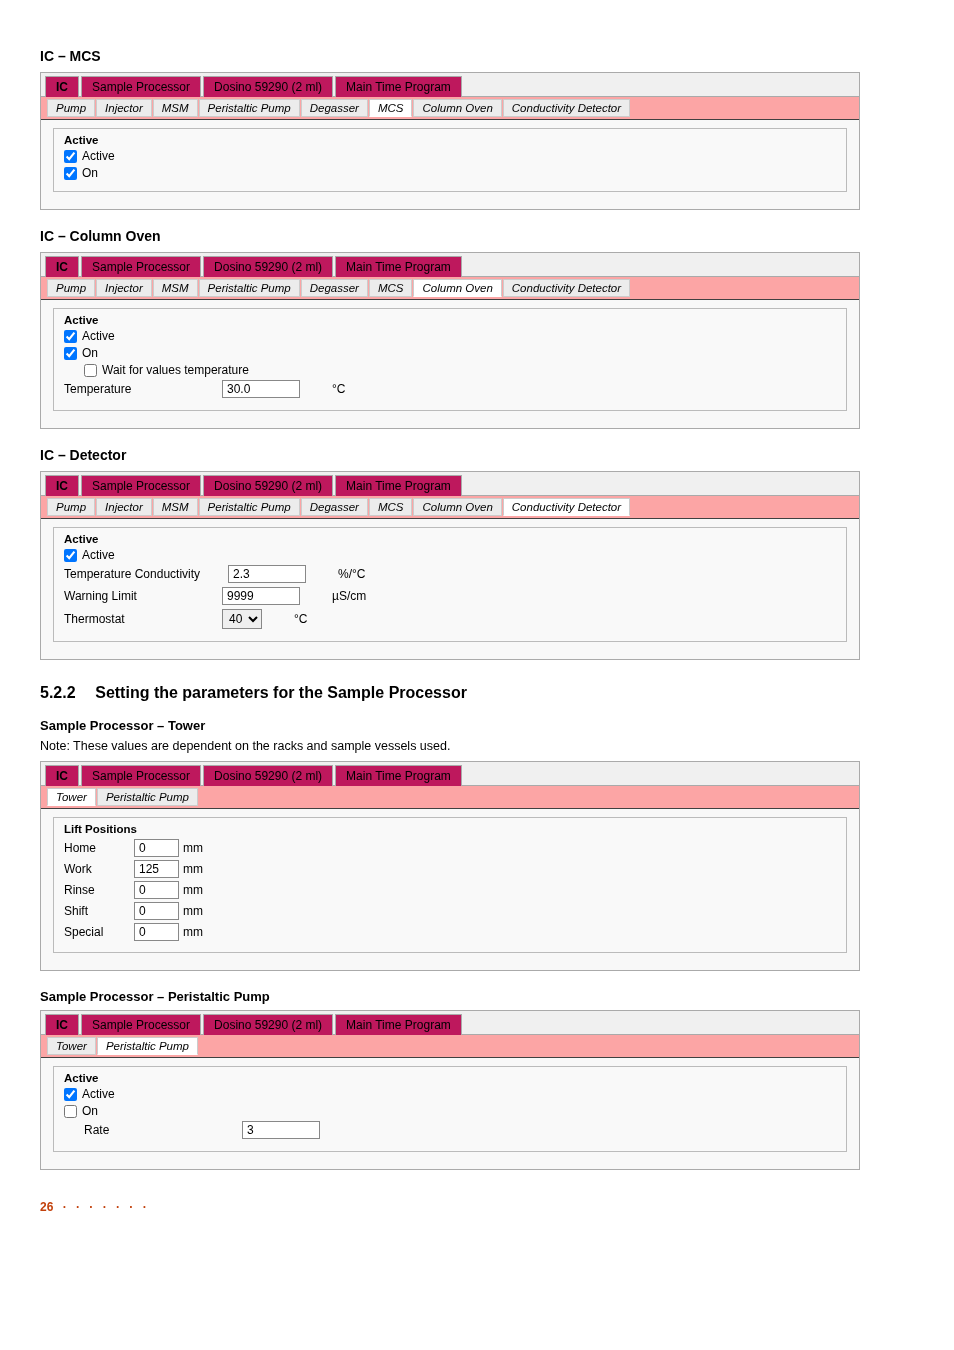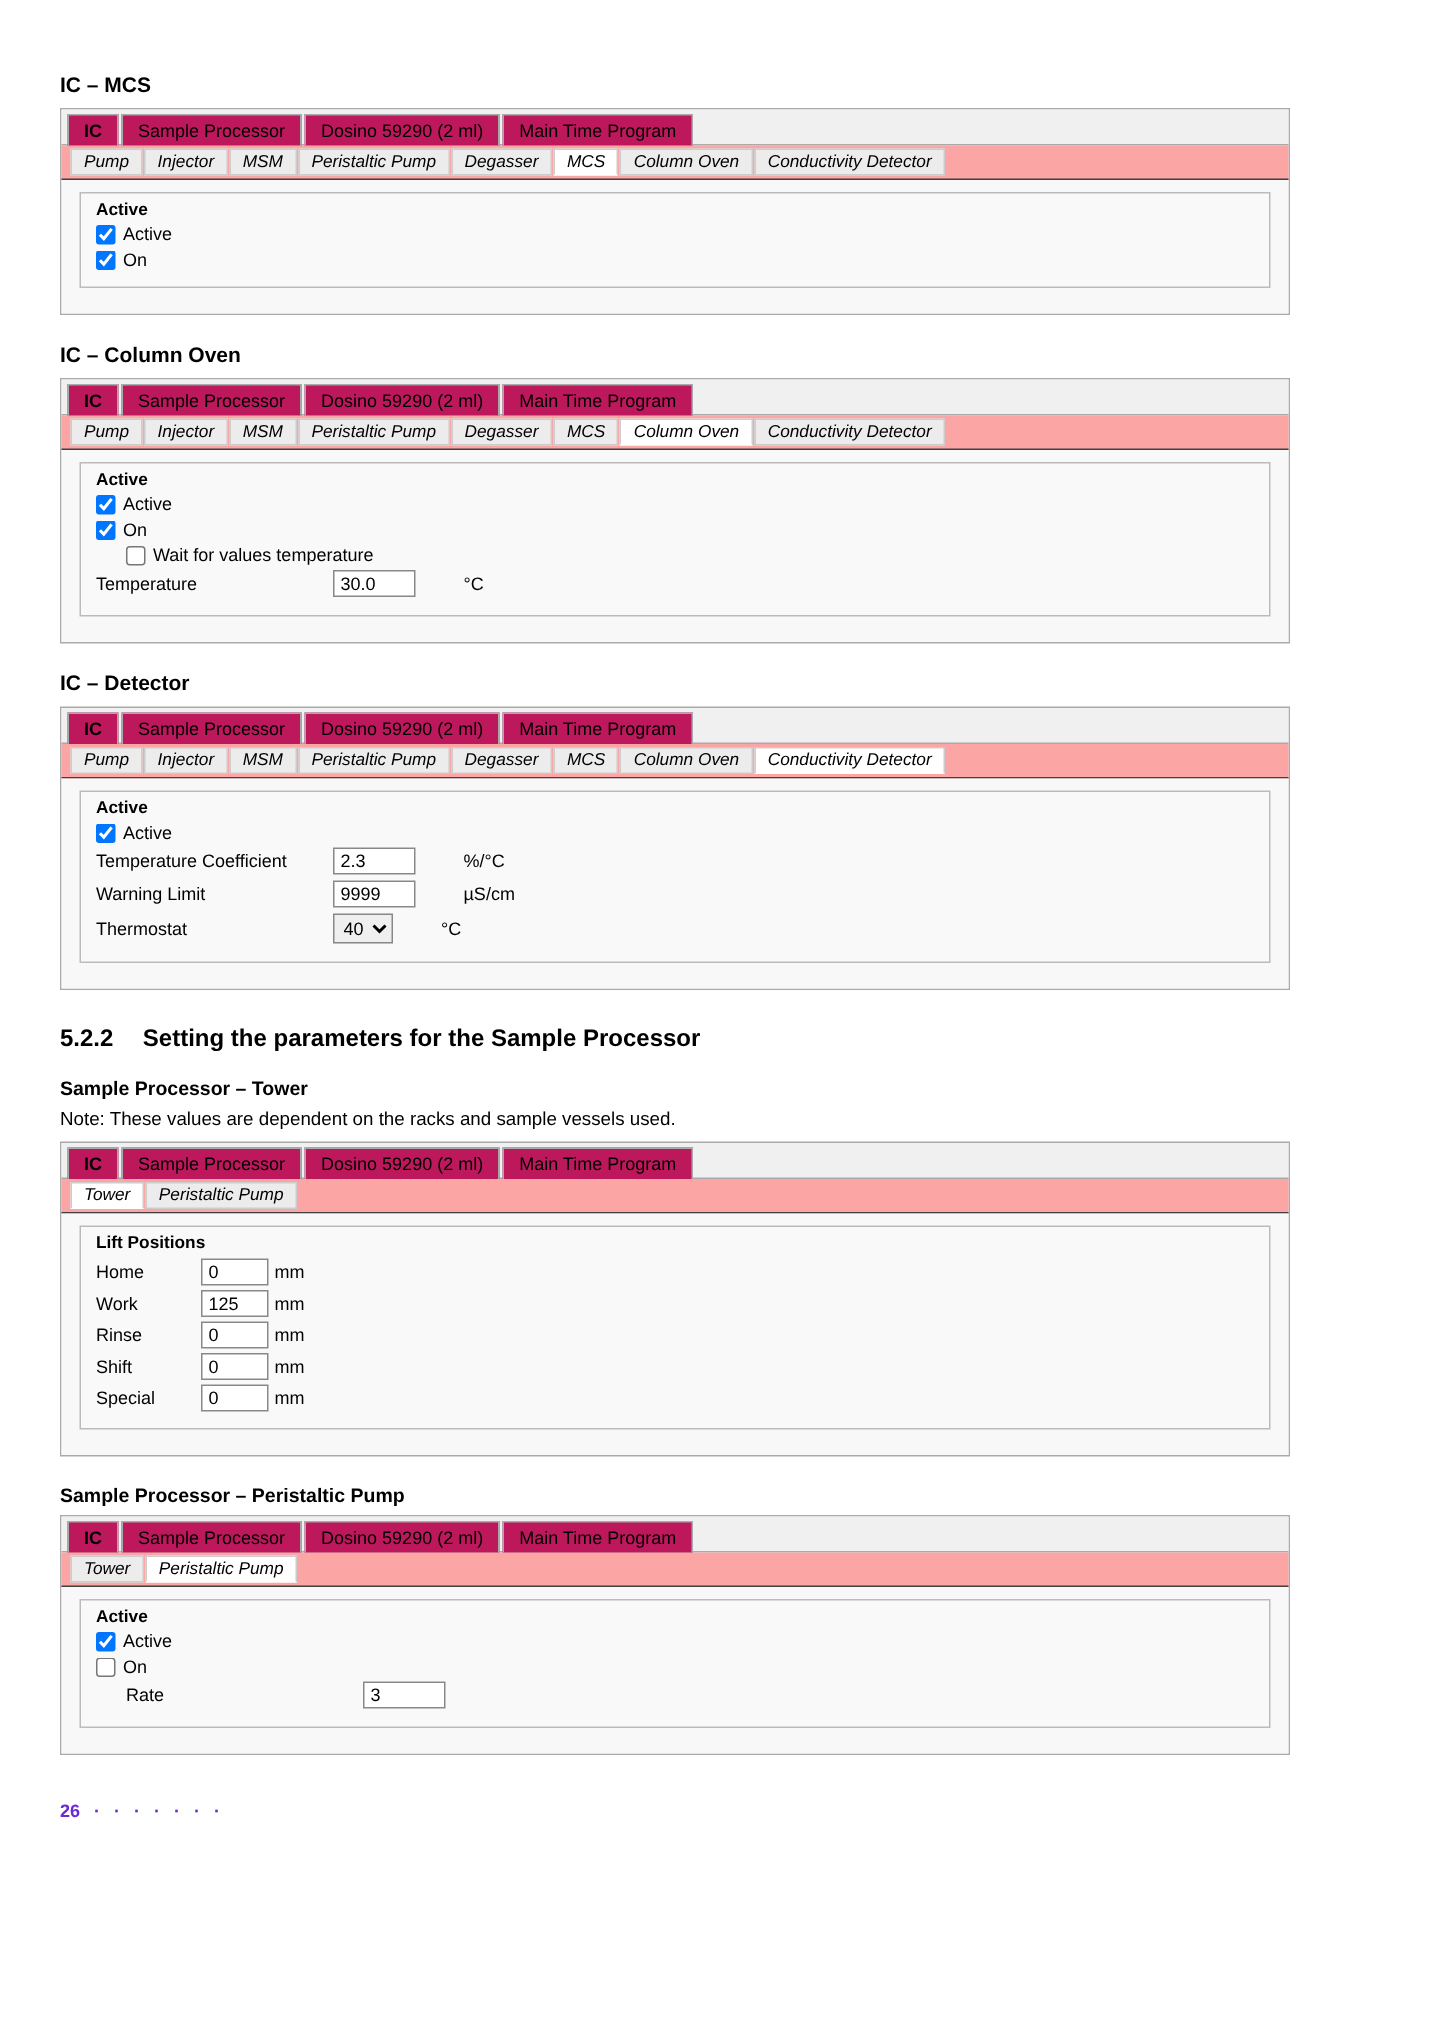--- a/index.html
+++ b/index.html
@@ -97,21 +97,21 @@
       border: 1px solid #888;
       padding: 1px 4px;
       font-size: 12px;
       background: #fff;
     }
     .unit {
       margin-left: 4px;
       font-size: 12px;
     }
     .small-input {
-      width: 55px;
+      width: 78px;
     }
     select {
       font-size: 12px;
       border: 1px solid #888;
       padding: 1px 2px;
     }
     .lift-table {
       margin-top: 4px;
     }
     .lift-row {
@@ -124,21 +124,21 @@
       width: 70px;
       font-size: 12px;
     }
     .lift-input {
       width: 45px;
     }
     .page-footer {
       margin-top: 30px;
       font-size: 12px;
       font-weight: bold;
-      color: #6d28d9;
+      color: #c2410c;
     }
     .dots {
       letter-spacing: 3px;
     }
     .border-box {
       border: 1px solid #bbb;
       padding: 5px 10px 8px 10px;
       margin-bottom: 7px;
       background: #f9f9f9;
     }
@@ -251,21 +251,21 @@
     <div class="tab-item active">Conductivity Detector</div>
   </div>
   <div class="content-area">
     <div class="border-box">
       <div class="legend-label">Active</div>
       <div class="checkbox-row">
         <input type="checkbox" checked="" style="">
         <span>Active</span>
       </div>
       <div class="form-row">
-        <label>Temperature Coefficient</label>
+        <label>Temperature Conductivity</label>
         <input type="text" class="small-input" value="2.3" style="">
         <span class="unit">%/°C</span>
       </div>
       <div class="form-row">
         <label>Warning Limit</label>
         <input type="text" class="small-input" value="9999" style="">
         <span class="unit">µS/cm</span>
       </div>
       <div class="form-row">
         <label>Thermostat</label>

